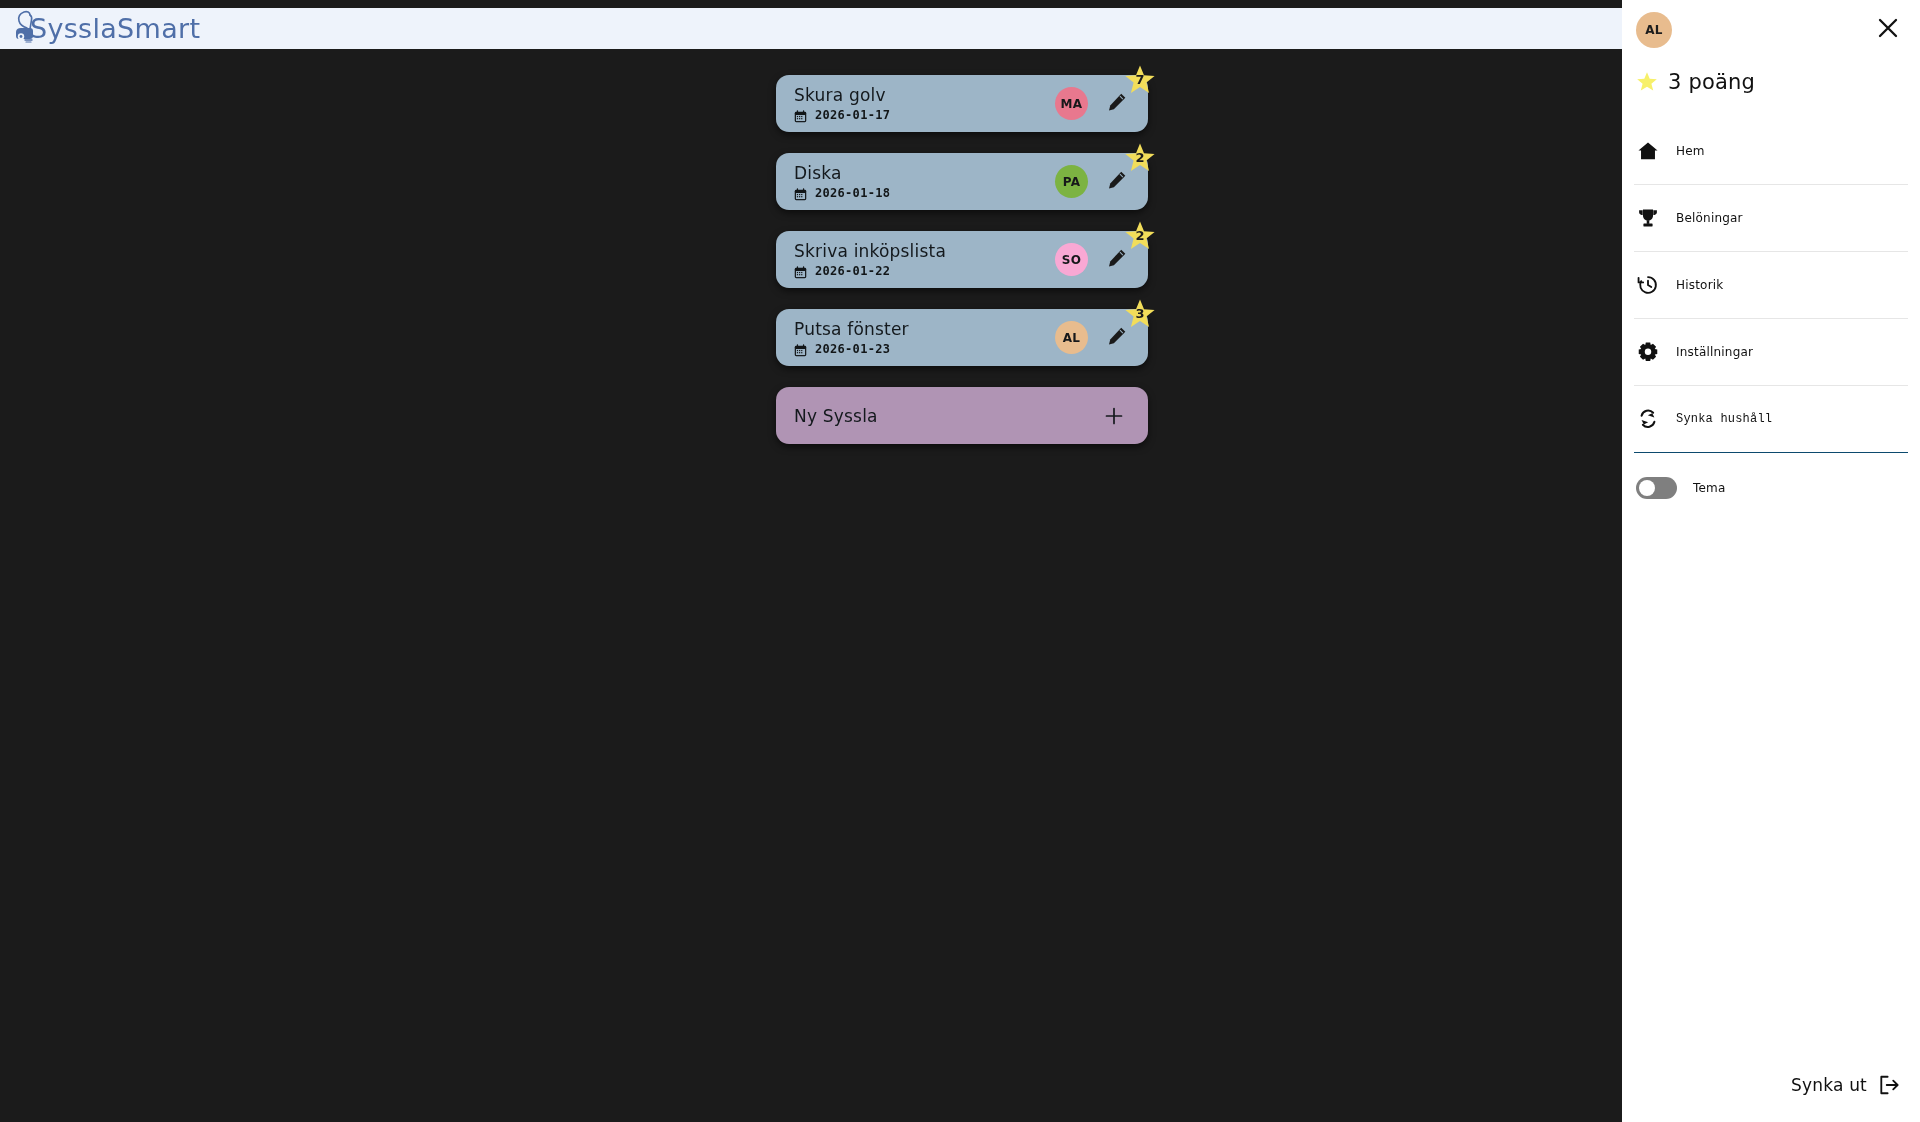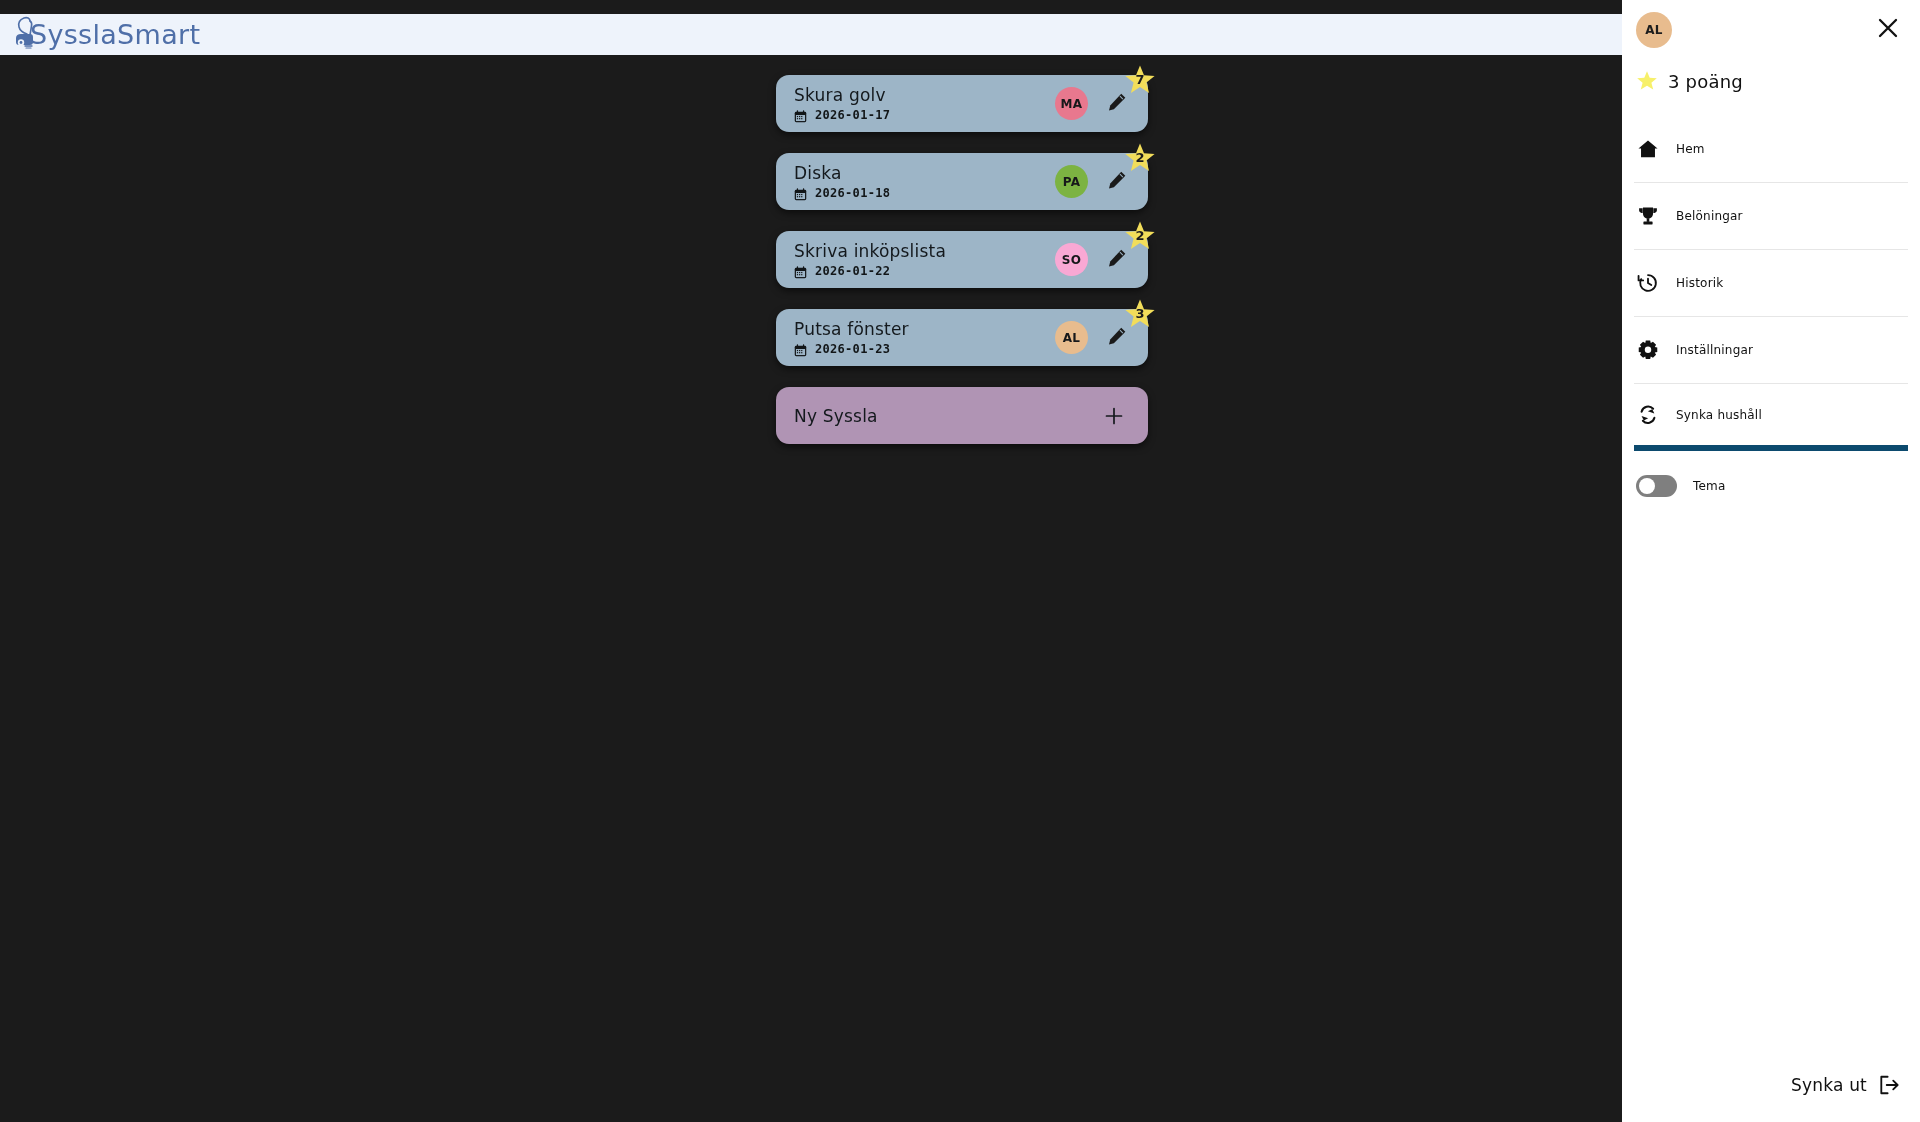--- a/index.html
+++ b/index.html
@@ -14,21 +14,21 @@
   #app {
     position: relative;
     width: 1920px;
     height: 1122px;
     background: #1b1b1b;
   }
 
   
   .header {
     position: absolute;
-    top: 14px; left: 0;
+    top: 8px; left: 0;
     width: 1622px;
     height: 41px;
     background: #eef3fb;
     display: flex;
     align-items: center;
     padding-left: 14px;
   }
   .brand {
     display: flex;
     align-items: center;
@@ -189,37 +189,37 @@
   }
 
   .points-row {
     display: flex;
     align-items: center;
     gap: 10px;
     padding: 20px 14px 16px 14px;
   }
   .points-star { width: 22px; height: 22px; display:block; }
   .points-text {
-    font-size: 18px;
+    font-size: 21px;
     color: #111111;
     letter-spacing: 0.2px;
   }
 
   .menu {
     margin: 8px 12px 0 12px;
   }
   .menu-item {
     display: flex;
     align-items: center;
     gap: 16px;
     height: 67px;
     border-bottom: 1px solid #e6e6e6;
     padding-left: 2px;
   }
-  .menu-item:last-of-type { border-bottom: 6px solid #0c4a6e; }
+  .menu-item:last-of-type { border-bottom: 1px solid #0c4a6e; font-family: Liberation Mono, monospace; }
   .menu-icon {
     width: 24px; height: 24px;
     display: flex; align-items: center; justify-content: center;
     flex: none;
   }
   .menu-label {
     font-size: 12px;
     color: #111111;
     letter-spacing: 0.2px;
   }

